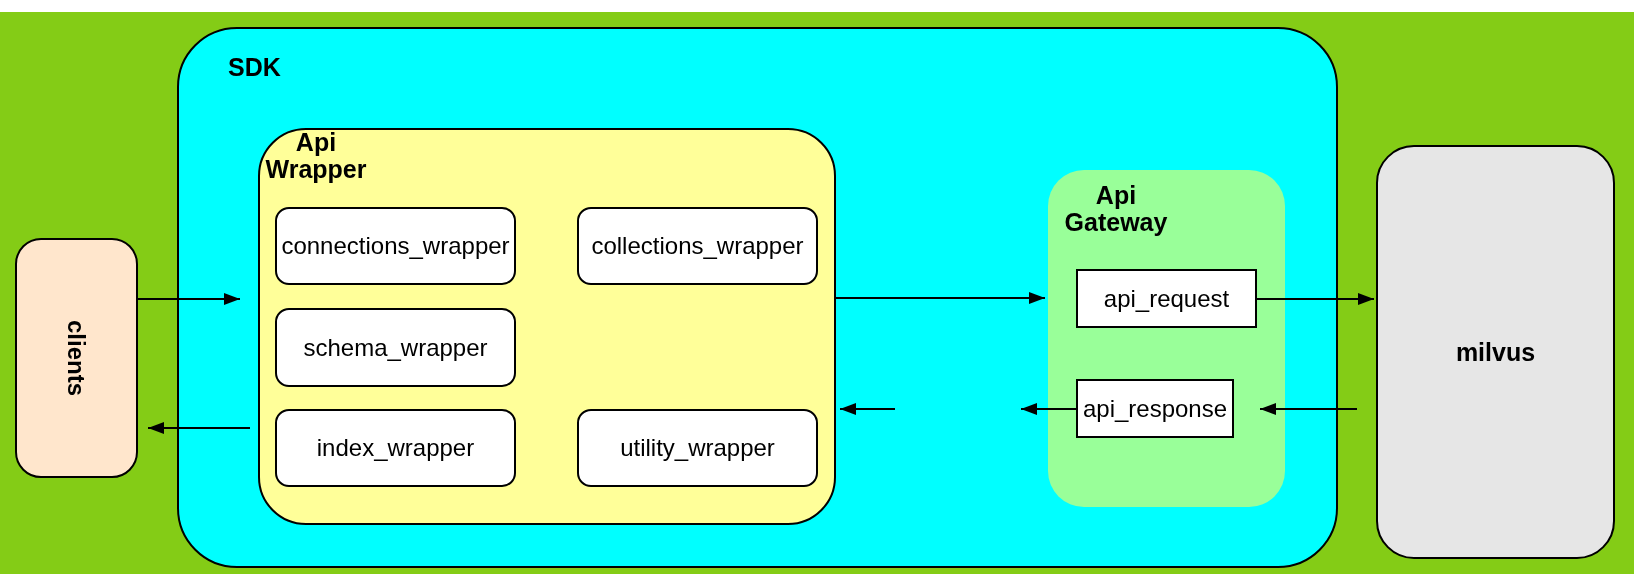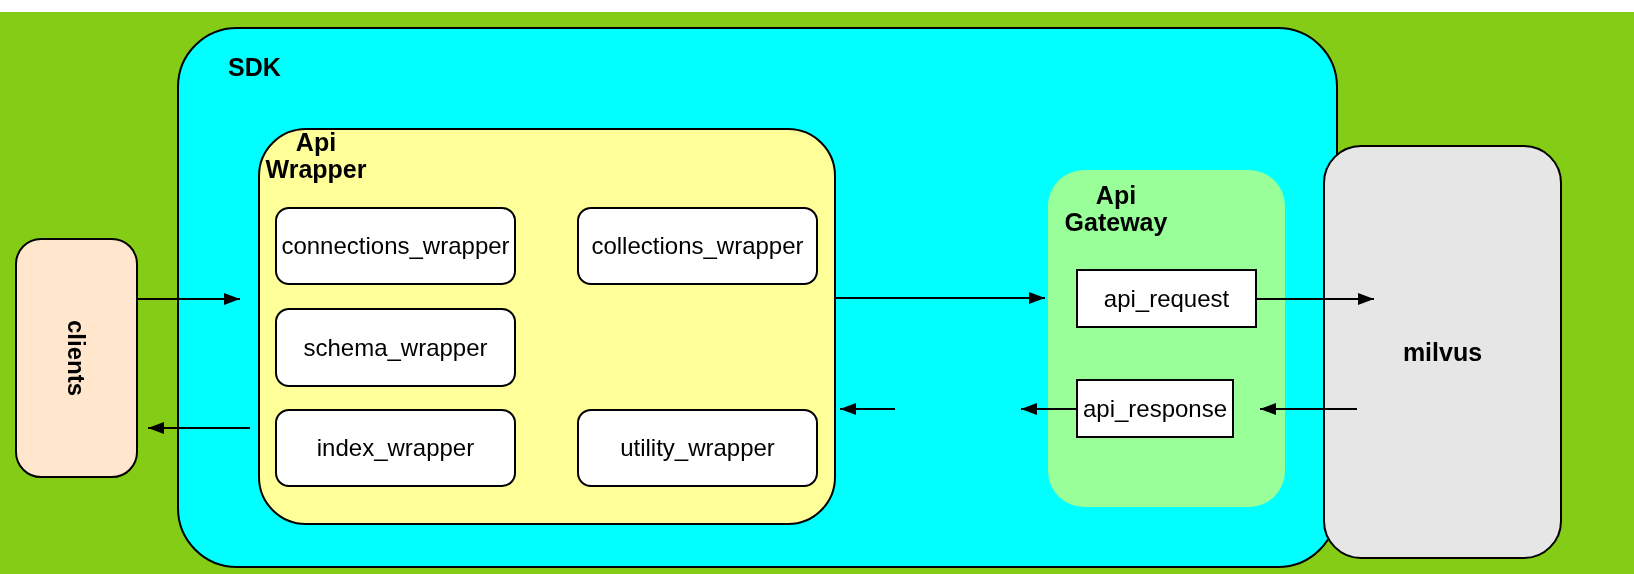--- a/index.html
+++ b/index.html
@@ -59,21 +59,21 @@
 
   
   .clients {
     left: 15px; top: 226px; width: 123px; height: 240px;
     background: var(--clients-fill, #ffe6cc);
     border-radius: 26px;
     font-size: 24px; font-weight: bold;
   }
   .clients .rot { transform: rotate(90deg); white-space: nowrap; }
   .milvus {
-    left: 1323px; top: 133px; width: 239px; height: 414px;
+    left: 1376px; top: 133px; width: 239px; height: 414px;
     background: var(--milvus-fill, #e6e6e6);
     border-radius: 38px;
     font-size: 25px; font-weight: bold;
   }
 
   
   .node {
     background: var(--node-fill, #ffffff);
     font-size: 24px;
     border-radius: 14px;

